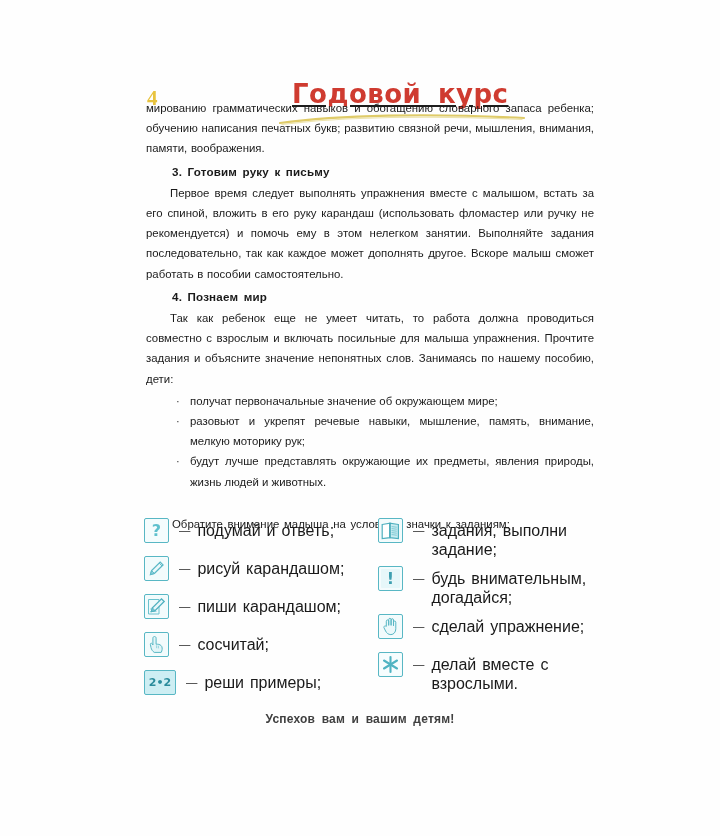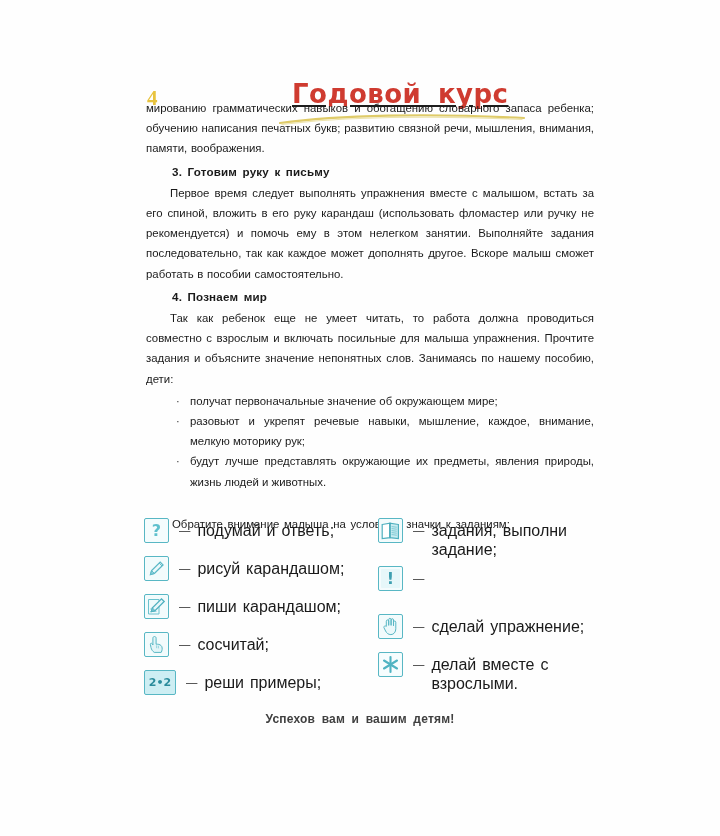--- a/index.html
+++ b/index.html
@@ -245,21 +245,21 @@
 
     <p class="para indent">Так как ребенок еще не умеет читать, то работа должна проводиться совместно с взрослым и включать посильные для малыша упражнения. Прочтите задания и объясните значение непонятных слов. Занимаясь по нашему пособию, дети:</p>
 
     <ul class="bullets">
       <li>
         <span class="dot">·</span>
         <span>получат первоначальные значение об окружающем мире;</span>
       </li>
       <li>
         <span class="dot">·</span>
-        <span>разовьют и укрепят речевые навыки, мышление, каждое, внимание, мелкую моторику рук;</span>
+        <span>разовьют и укрепят речевые навыки, мышление, память, внимание, мелкую моторику рук;</span>
       </li>
       <li>
         <span class="dot">·</span>
         <span>будут лучше представлять окружающие их предметы, явления природы, жизнь людей и животных.</span>
       </li>
     </ul>
 
     <p class="note">Обратите внимание малыша на условные значки к заданиям:</p>
   </div>
 
@@ -356,20 +356,22 @@
         <span class="legend-dash">—</span>
         <span class="legend-text">задания,  выполни  задание;</span>
       </div>
 
       <div class="legend-row" style="top:48px;">
         <div class="icon-box">
           <div class="sq-tint"></div>
           <span class="glyph glyph-excl" style="position:relative;">!</span>
         </div>
         <span class="legend-dash">—</span>
+        <span class="legend-text">будь  внимательным,
+догадайся;</span>
       </div>
 
       <div class="legend-row" style="top:96px;">
         <div class="icon-box">
           <svg width="23" height="23" viewBox="0 0 23 23" xmlns="http://www.w3.org/2000/svg">
             <rect x="1" y="1" width="21" height="21" fill="#f2fbfc"></rect>
             <g fill="#eaf8fa" stroke="#58b7c4" stroke-width="1">
               <path d="M7.3 11.4 L7.3 6.2 C7.3 5.4 7.9 4.9 8.5 4.9 C9.2 4.9 9.7 5.4 9.7 6.2
                        L9.7 10.4 L9.7 4.6 C9.7 3.8 10.2 3.3 10.9 3.3 C11.6 3.3 12.1 3.8 12.1 4.6
                        L12.1 10.4 L12.1 5 C12.1 4.2 12.6 3.7 13.3 3.7 C14 3.7 14.5 4.2 14.5 5

